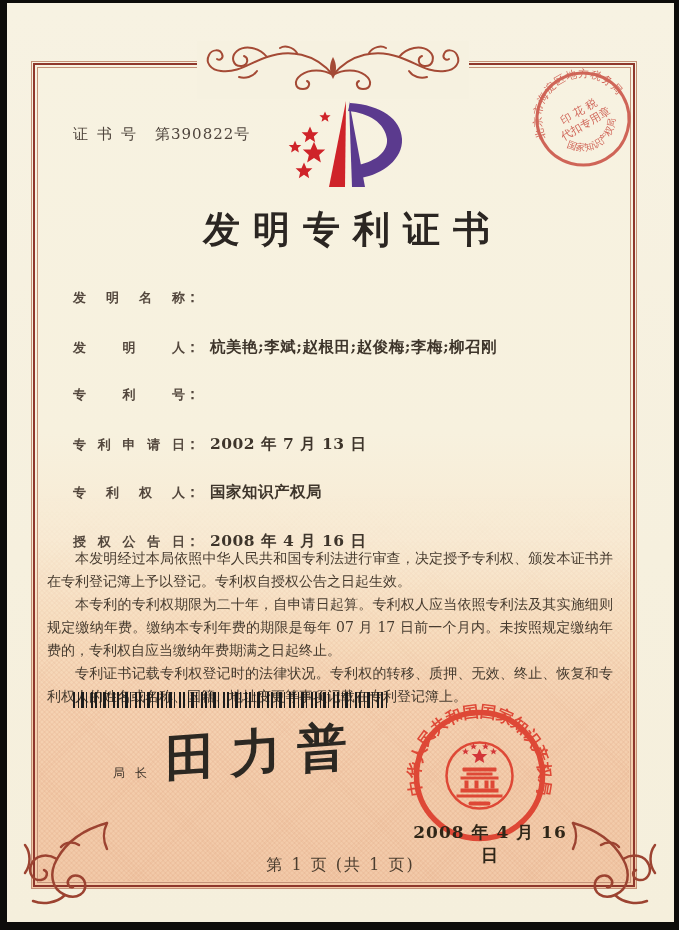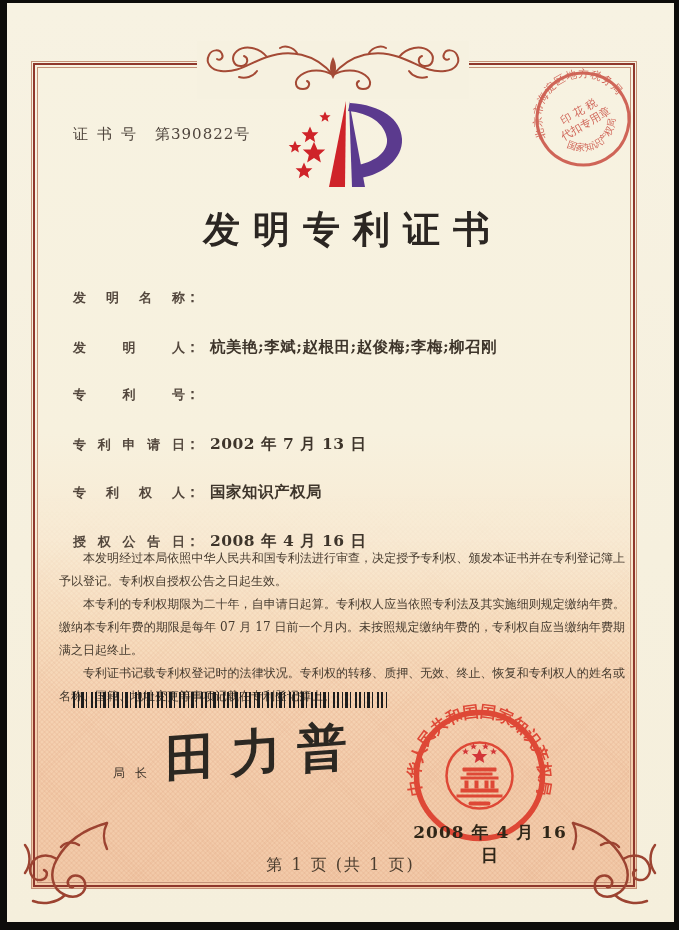--- a/index.html
+++ b/index.html
@@ -58,22 +58,22 @@
   .fields{position:absolute;left:66px;top:285px;width:545px;z-index:3;}
   .field-row{display:flex;align-items:baseline;height:48.5px;}
   .field-row .f-label{
     display:inline-block;width:112px;text-align:justify;text-align-last:justify;
     font-size:13px;color:#53473d;font-weight:600;flex:none;
   }
   .field-row .f-colon{font-size:15px;color:#53473d;font-weight:600;margin-right:10px;flex:none;}
   .field-row .f-value{font-size:15.5px;color:#3e352b;font-weight:600;letter-spacing:.5px;}
 
   .body-text{
-    position:absolute;left:52px;top:544px;width:566px;z-index:3;
-    font-size:12px;line-height:23px;color:#463b2f;text-align:justify;font-weight:500;
+    position:absolute;left:40px;top:544px;width:566px;z-index:3;
+    font-size:14px;line-height:23px;color:#463b2f;text-align:justify;font-weight:500;
   }
   .body-text p{margin:0;text-indent:2em;}
 
   .barcode{
     position:absolute;left:66px;top:689px;width:314px;height:16px;z-index:3;
     background:repeating-linear-gradient(90deg,
       #1d1d1d 0 2px, transparent 2px 5px,
       #1d1d1d 5px 6px, transparent 6px 8px,
       #1d1d1d 8px 11px, transparent 11px 13px,
       #1d1d1d 13px 14px, transparent 14px 18px,

